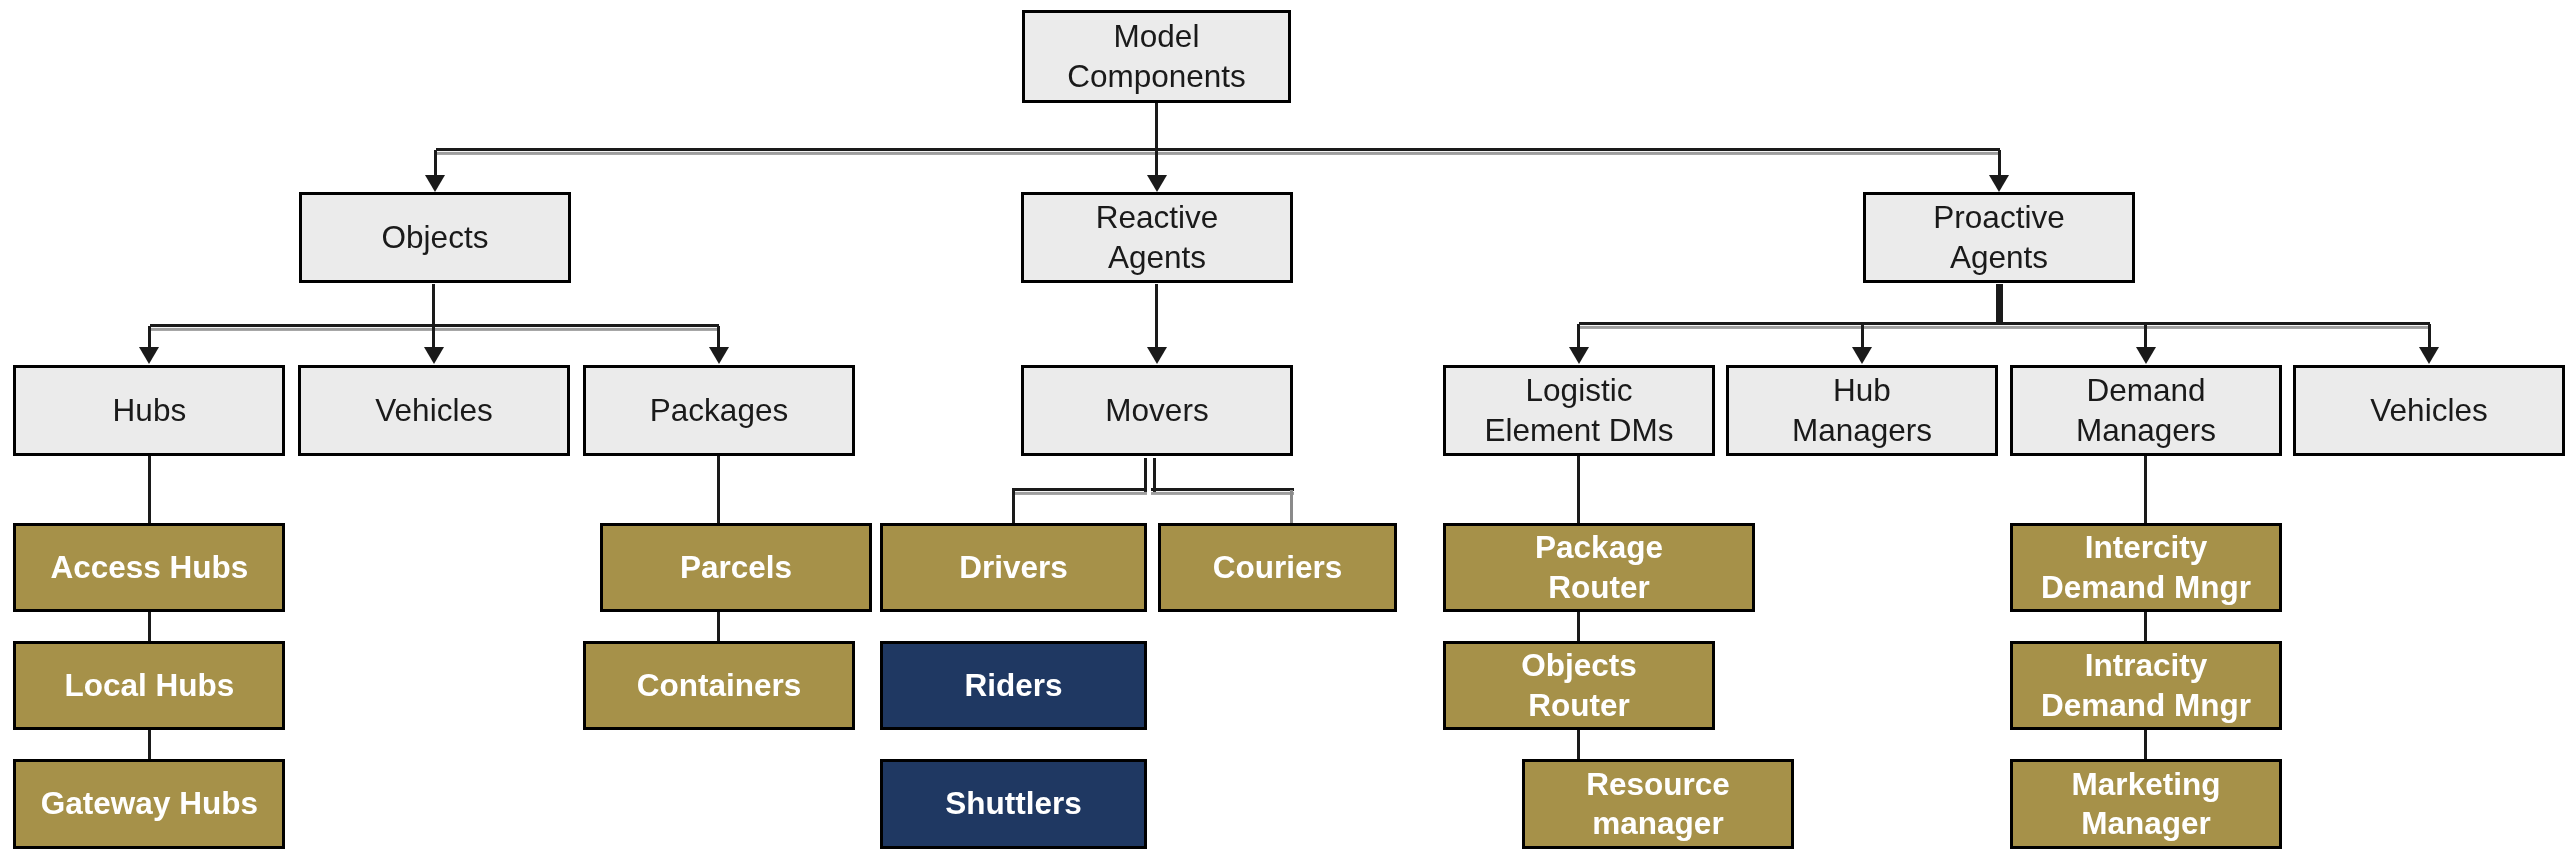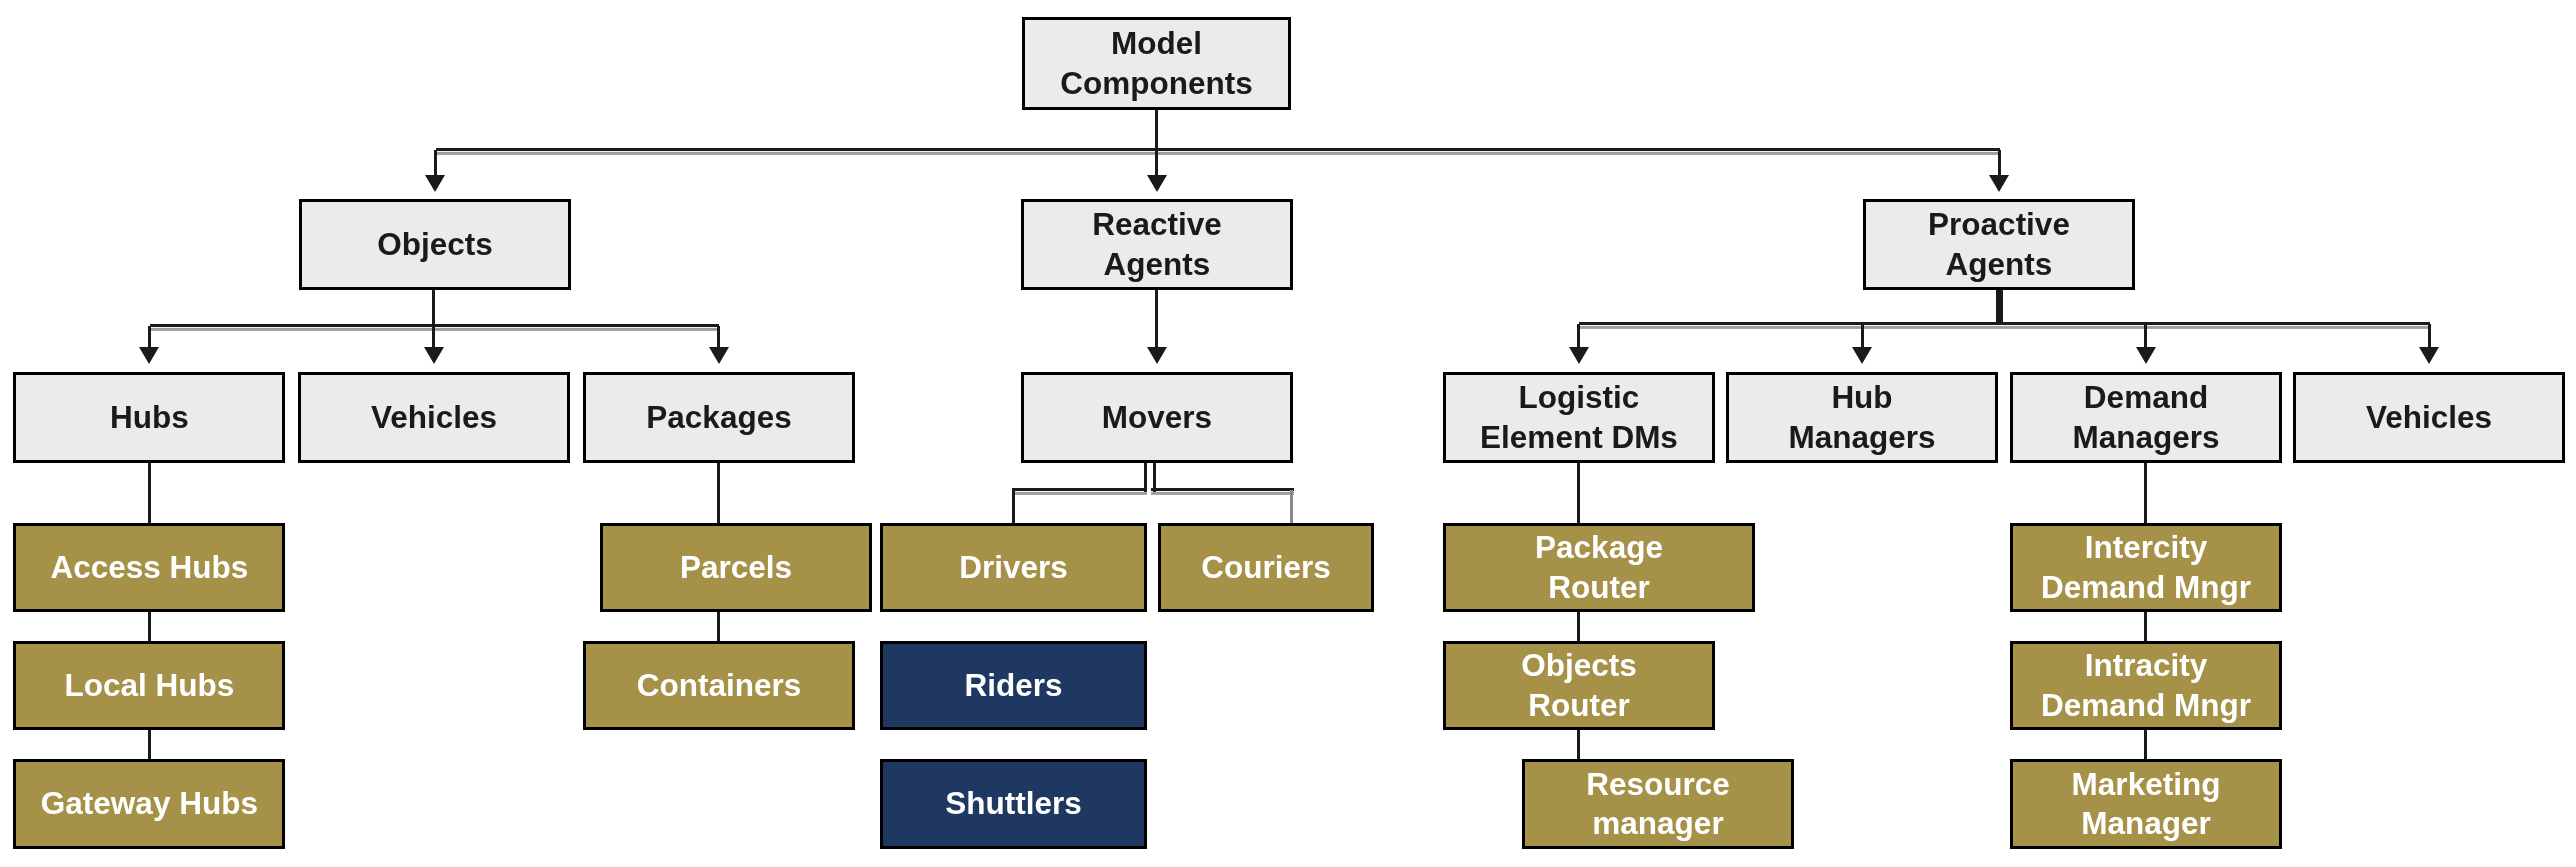--- a/index.html
+++ b/index.html
@@ -13,21 +13,21 @@
   .node{
     position:absolute;
     box-sizing:border-box;
     border:3.2px solid var(--box-border,#000);
     display:flex;align-items:center;justify-content:center;
     text-align:center;
     white-space:pre-line;
     font-size:31.5px;
     line-height:1.25;
   }
-  .light{background:var(--light-box-fill,#ebebeb);color:var(--text-dark,#1a1a1a);font-weight:700;margin-top:7px;}
+  .light{background:var(--light-box-fill,#ebebeb);color:var(--text-dark,#1a1a1a);font-weight:400;}
   .gold{background:var(--gold-fill,#a69149);color:var(--text-light,#fff);font-weight:700;}
   .navy{background:var(--navy-fill,#1f3862);color:var(--text-light,#fff);font-weight:700;}
   .vline{position:absolute;width:3.2px;background:var(--line-color,#1a1a1a);}
   .vline.thick{width:7px;}
   .vline.gray{background:var(--gray-stub,#8a8a8a);}
   .hline{
     position:absolute;height:3.2px;
     background:var(--line-color,#1a1a1a);
     box-shadow:0 3.9px 0 var(--line-shadow,#9e9e9e);
   }
@@ -116,21 +116,21 @@
   <div class="node light" style="left:2293px;top:365px;width:272px;height:91px">Vehicles</div>
 
   <div class="node gold" style="left:13.4px;top:523px;width:272px;height:89px">Access Hubs</div>
   <div class="node gold" style="left:13.4px;top:759px;width:272px;height:90px">Gateway Hubs</div>
   <div class="node gold" style="left:13.4px;top:641px;width:272px;height:89px">Local Hubs</div>
 
   <div class="node gold" style="left:600px;top:523px;width:272px;height:89px">Parcels</div>
   <div class="node gold" style="left:583px;top:641px;width:272px;height:89px">Containers</div>
 
   <div class="node gold" style="left:880px;top:523px;width:267px;height:89px">Drivers</div>
-  <div class="node gold" style="left:1158px;top:523px;width:216px;height:89px">Couriers</div>
+  <div class="node gold" style="left:1158px;top:523px;width:239px;height:89px">Couriers</div>
   <div class="node navy" style="left:880px;top:641px;width:267px;height:89px">Riders</div>
   <div class="node navy" style="left:880px;top:759px;width:267px;height:90px">Shuttlers</div>
 
   <div class="node gold" style="left:1443px;top:523px;width:312px;height:89px">Package
 Router</div>
   <div class="node gold" style="left:1443px;top:641px;width:272px;height:89px">Objects
 Router</div>
   <div class="node gold" style="left:1522px;top:759px;width:272px;height:90px">Resource
 manager</div>
 

